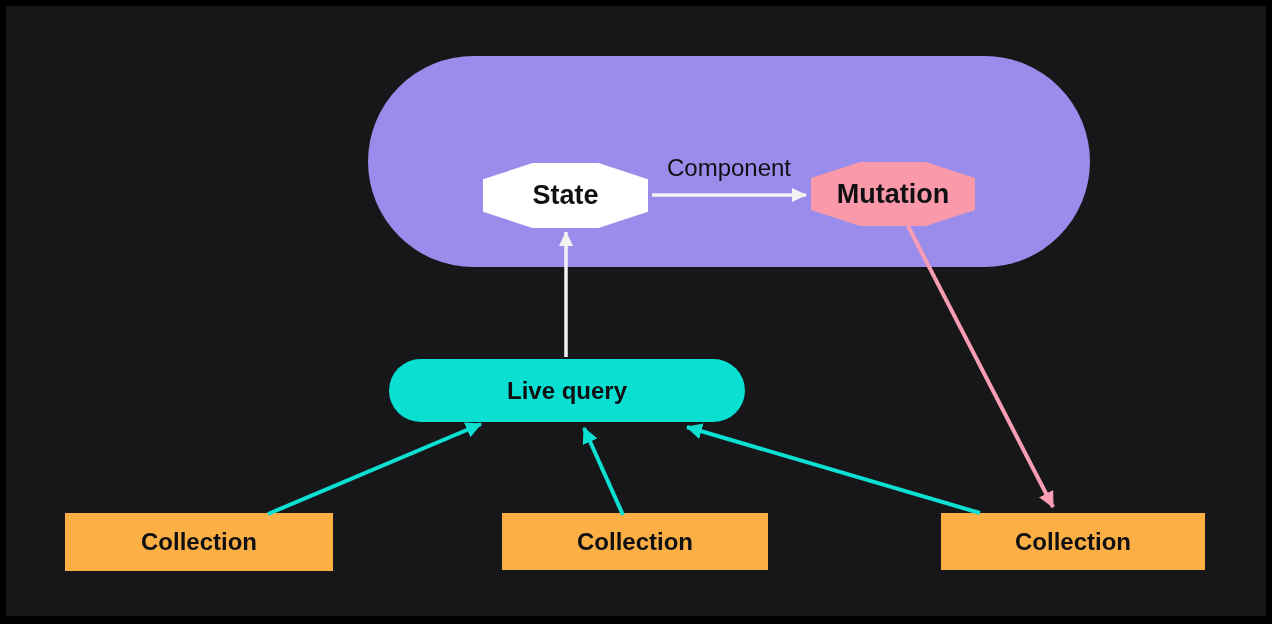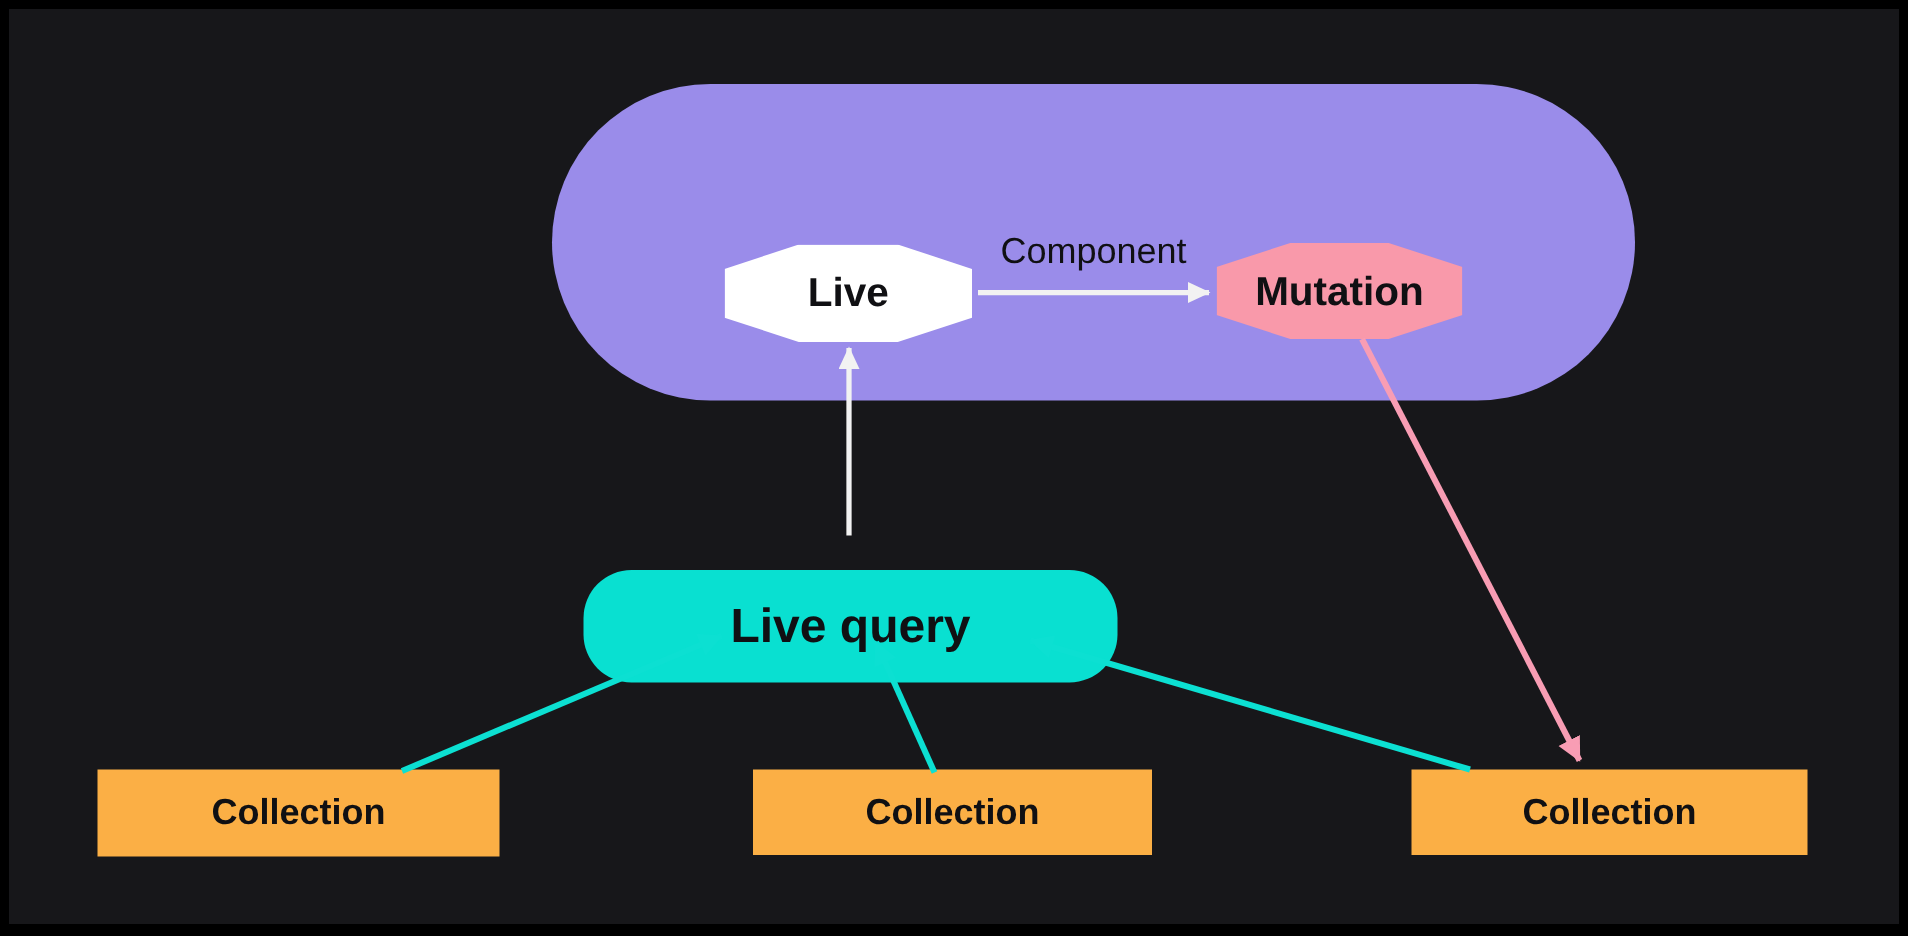--- a/index.html
+++ b/index.html
@@ -52,24 +52,24 @@
   }
   .state{
     left:483px;top:163px;width:165px;height:65px;
     background:var(--color-state-fill);
   }
   .mutation{
     left:811px;top:162px;width:164px;height:64px;
     background:var(--color-mutation-fill);
   }
   .live-query{
-    left:389px;top:380px;width:356px;height:75px;
+    left:389px;top:359px;width:356px;height:63px;
     border-radius:32px;
     background:var(--color-live-query-fill);
-    font-size:32px;
+    font-size:24px;
   }
   .collection{
     background:var(--color-collection-fill);
     font-size:24px;
   }
   .collection-1{left:65px;top:513px;width:268px;height:58px;}
   .collection-2{left:502px;top:513px;width:266px;height:57px;}
   .collection-3{left:941px;top:513px;width:264px;height:57px;}
   .arrow-layer{
     position:absolute;left:0;top:0;width:1272px;height:624px;
@@ -83,21 +83,21 @@
 <body>
 
 <div class="canvas">
   <div class="inner-bg"></div>
 
   <div class="node component">
     <div class="component-label">Component</div>
   </div>
 
   <div class="node octagon state">
-    <span>Live</span>
+    <span>State</span>
   </div>
 
   <div class="node octagon mutation">
     <span>Mutation</span>
   </div>
 
   <div class="node live-query">
     <span>Live query</span>
   </div>
 

